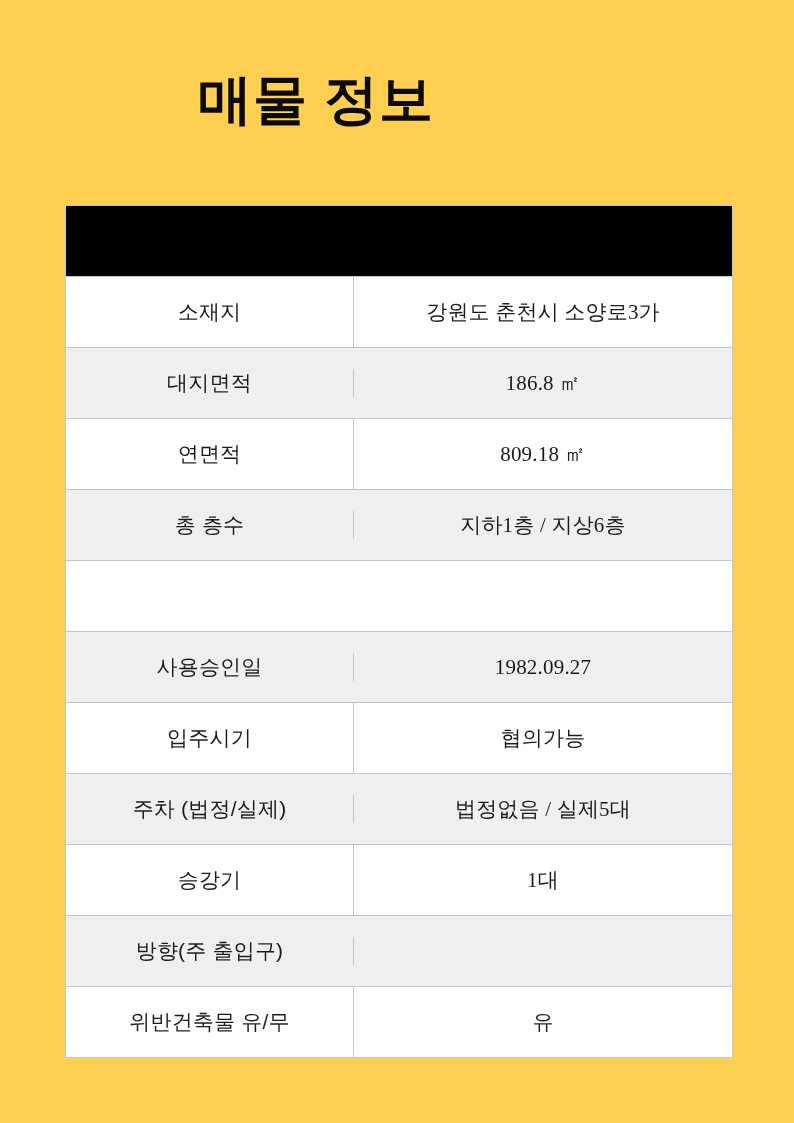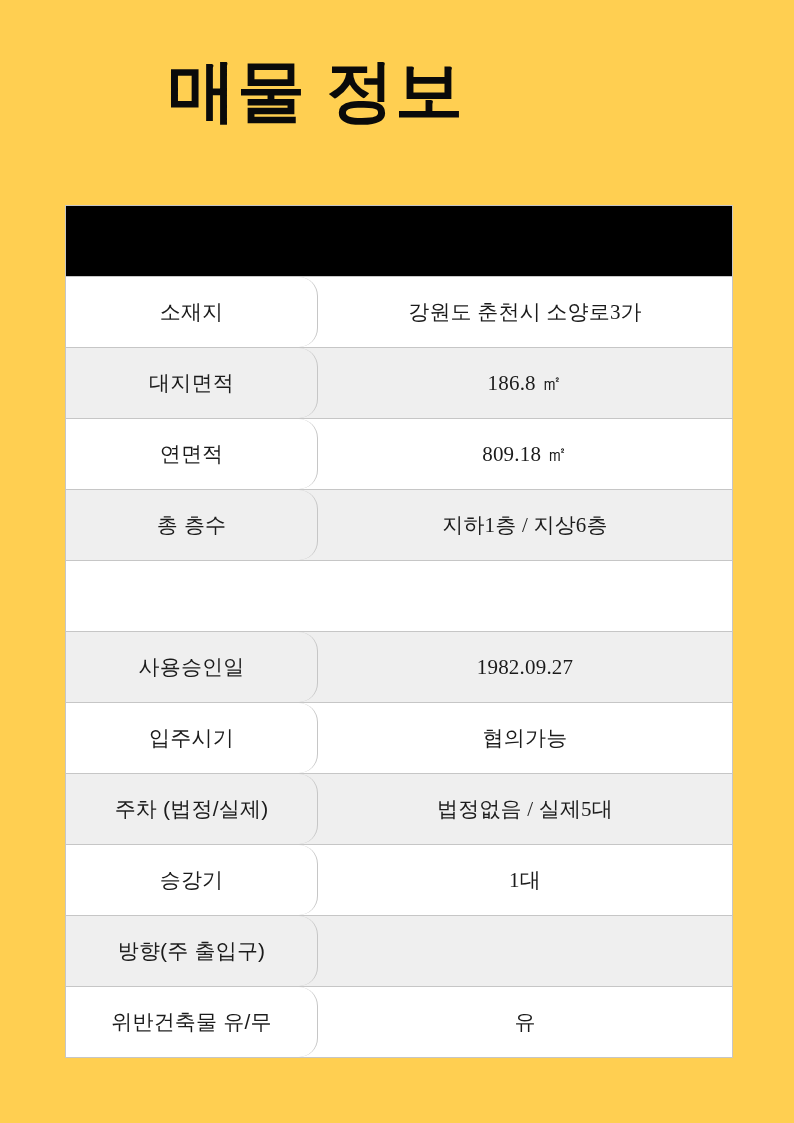--- a/index.html
+++ b/index.html
@@ -17,25 +17,25 @@
     height: 1123px;
     font-family: "Liberation Sans", "DejaVu Sans", sans-serif;
   }
   body {
     position: relative;
     background: var(--bg);
     overflow: hidden;
   }
   .title {
     position: absolute;
-    top: 56px;
+    top: 72px;
     left: 0;
     width: 632px;
     text-align: center;
-    font-size: 68px;
+    font-size: 54px;
     line-height: 1.0;
     font-weight: 900;
     letter-spacing: 1px;
     color: var(--title-color);
   }
   .table {
     position: absolute;
     left: 65px;
     top: 205px;
     width: 668px;
@@ -45,34 +45,33 @@
   .table-header {
     height: 70px;
     background: var(--header-bg);
   }
   .row {
     display: flex;
     height: 71px;
     border-top: 1px solid var(--border);
     background: var(--row-bg);
   }
-  .row.alt { background: var(--row-alt-bg); }
+  .row.alt { background: var(--row-alt-bg); align-items: center; }
   .cell {
     display: flex;
     align-items: center;
     justify-content: center;
     font-size: 21px;
     font-weight: 500;
     color: var(--text);
     letter-spacing: 0.2px;
   }
   .cell.label {
-    width: 252px;
+    width: 288px;
     border-right: 1px solid var(--border);
-    border-radius: 19px;
   }
   .cell.value { flex: 1; font-family: Liberation Serif, serif; }
 </style>
 </head>
 <body>
 
 <div class="page">
   <h1 class="title">매물 정보</h1>
 
   <div class="table">

